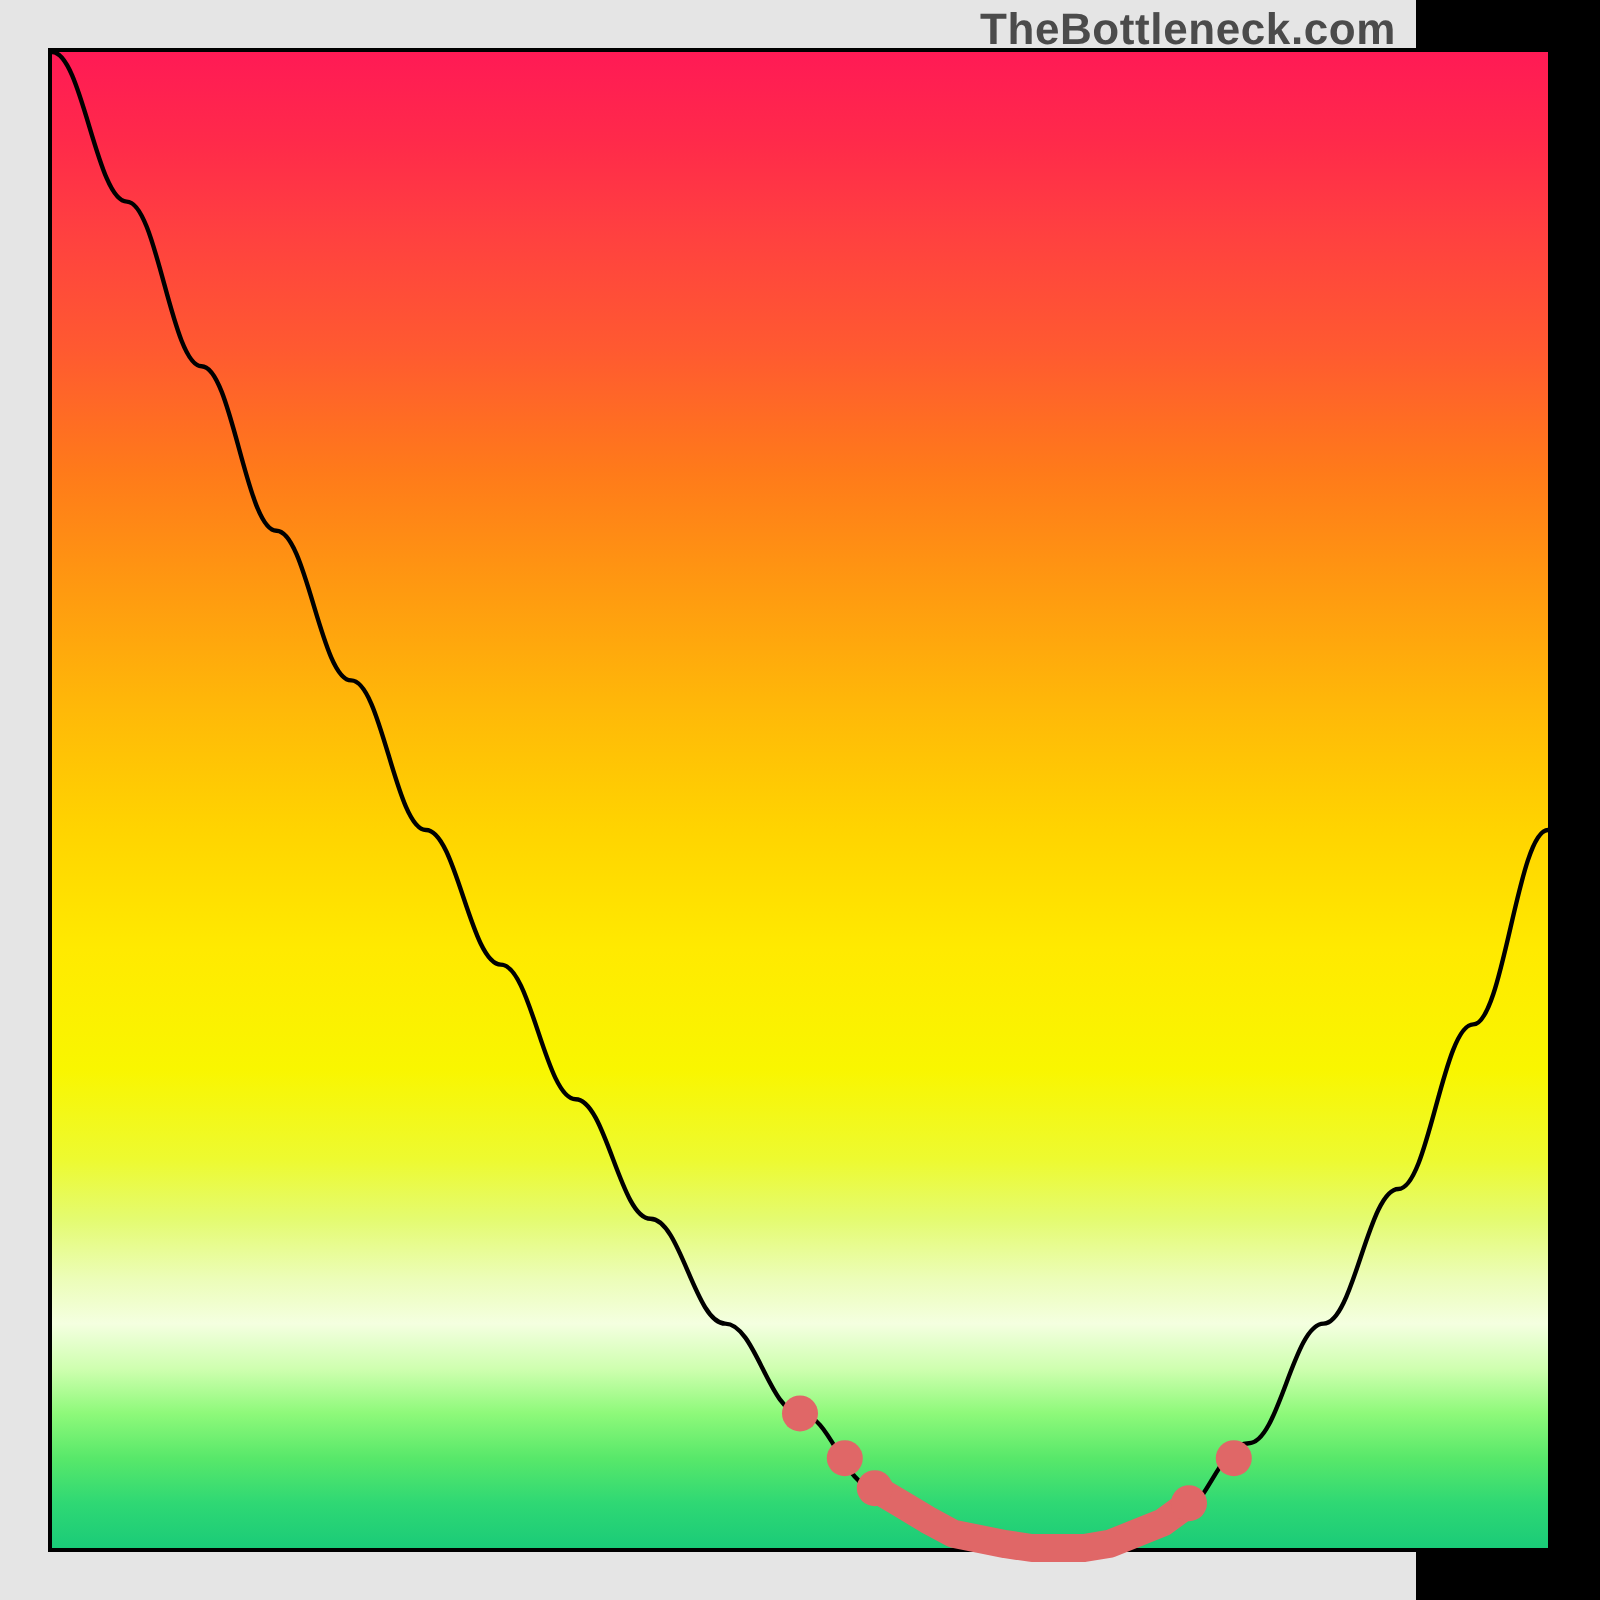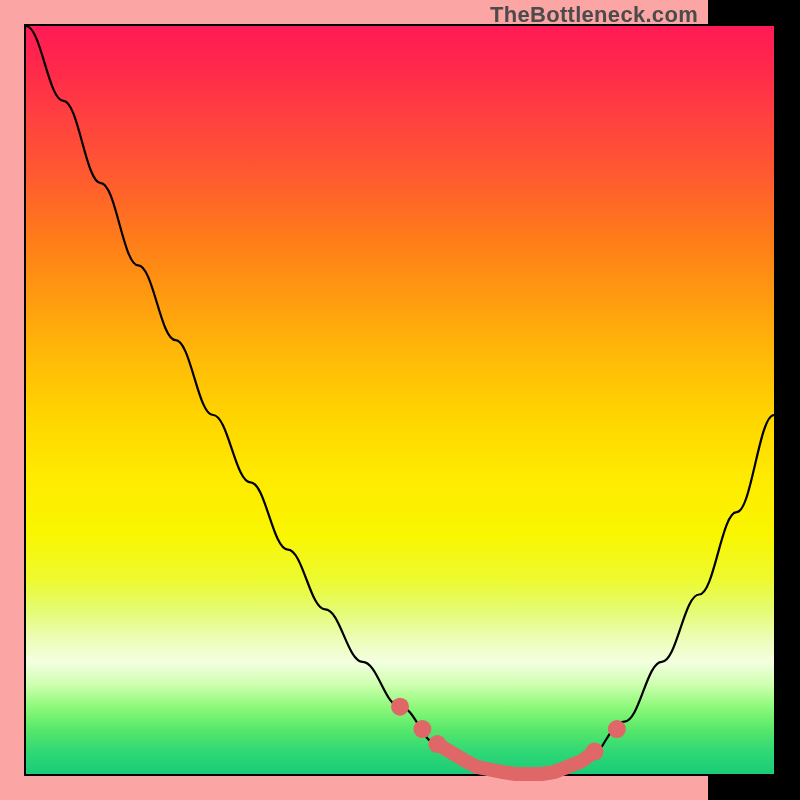--- a/index.html
+++ b/index.html
@@ -8,21 +8,21 @@
     width: 800px;
     height: 800px;
     background: #000000;
     overflow: hidden;
     font-family: Arial, Helvetica, sans-serif;
   }
   .canvas {
     position: relative;
     width: 708px;
     height: 800px;
-    background: #fca5a5;
+    background: #e5e5e5;
   }
   .plot-frame {
     position: absolute;
     left: 24px;
     top: 24px;
     width: 752px;
     height: 752px;
     background: linear-gradient(to bottom,
       #ff1a55 0%,
       #ff2a4a 6%,

